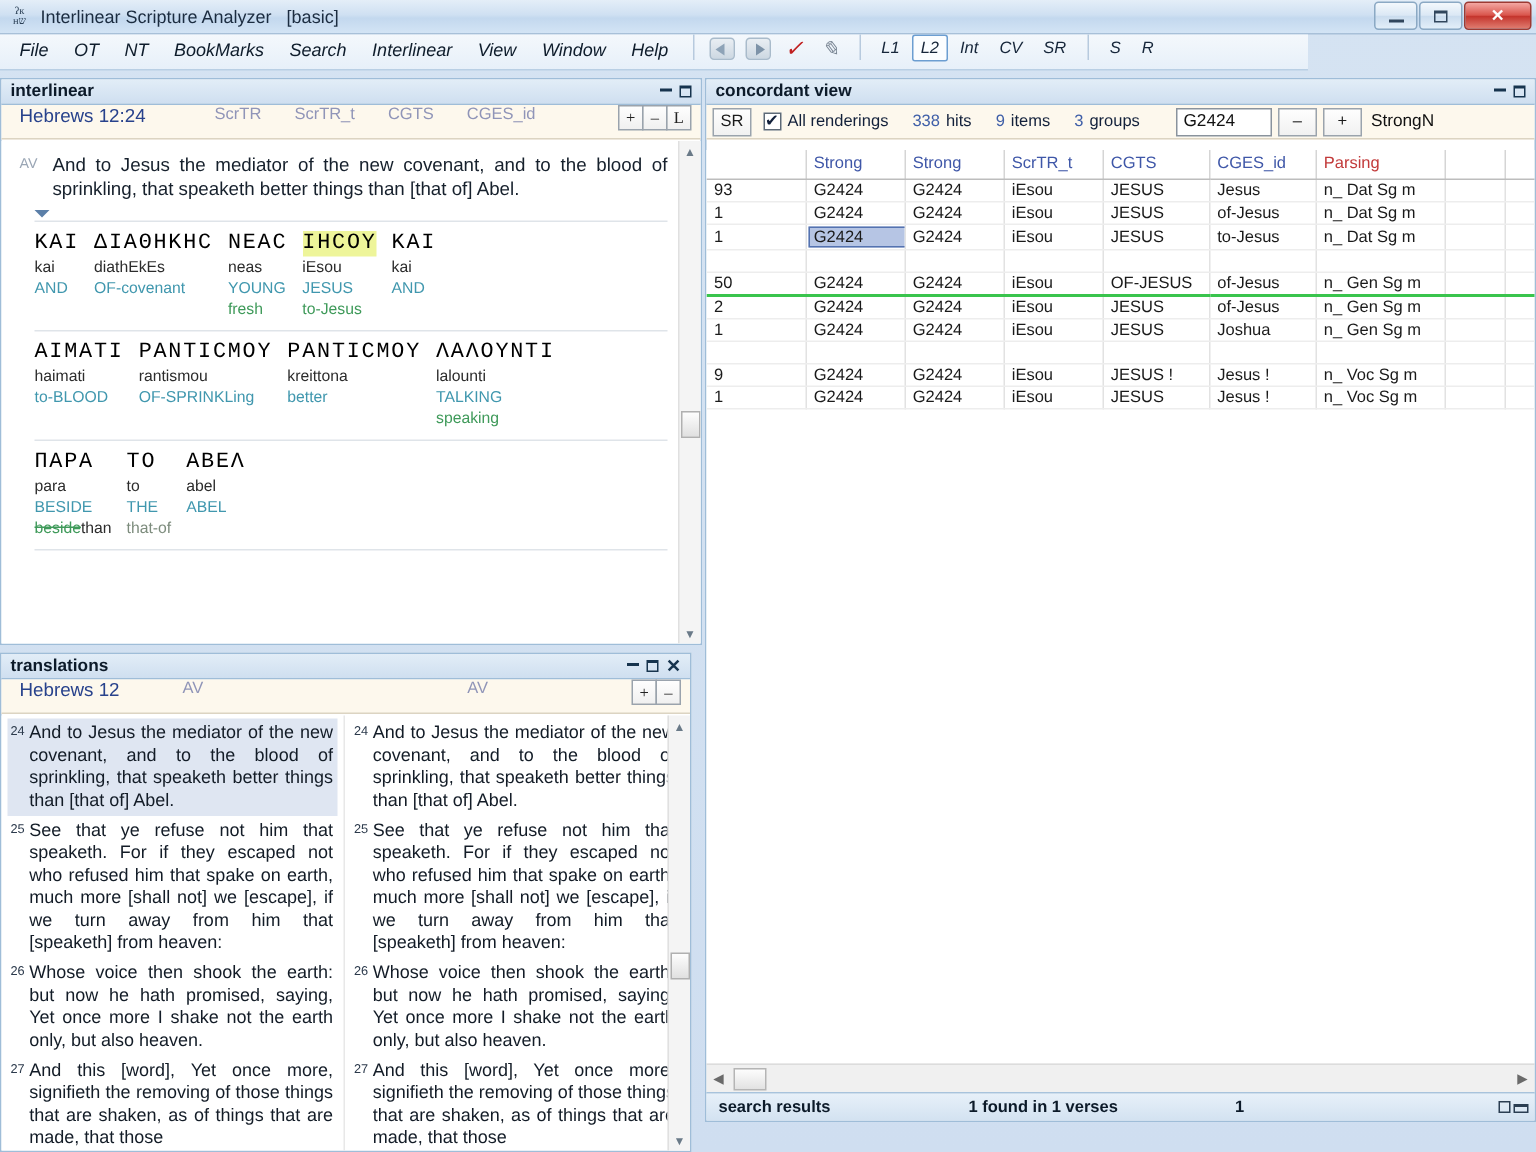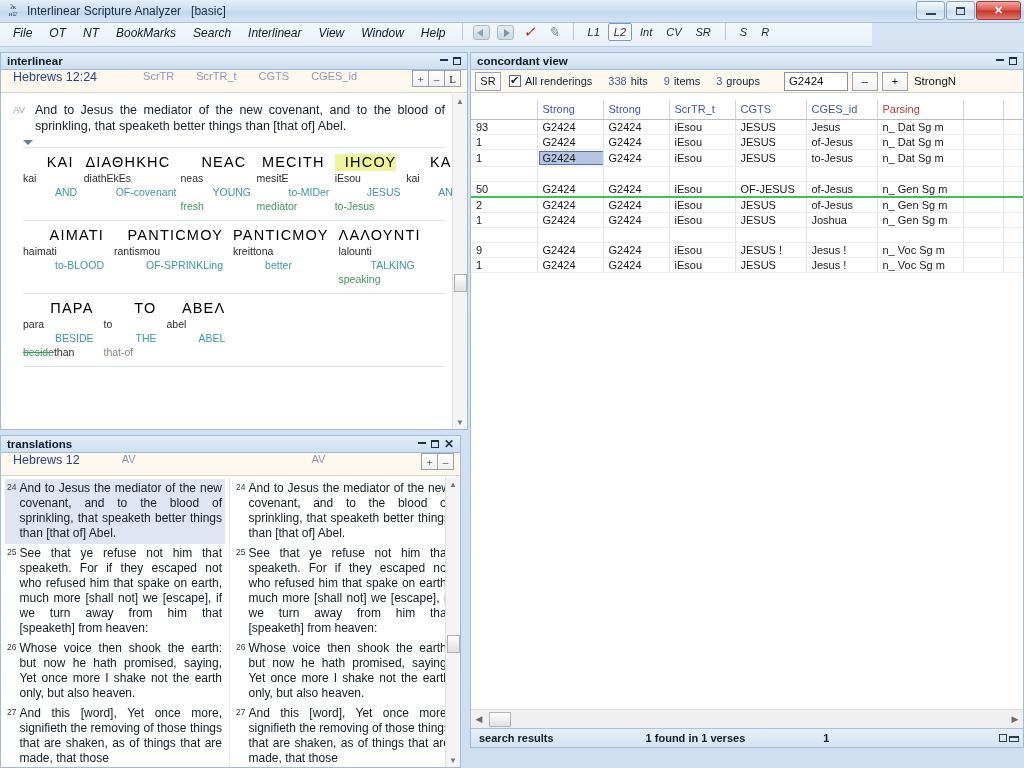--- a/index.html
+++ b/index.html
@@ -133,25 +133,25 @@
   .collapse-arrow {
     margin-left: 22px; width: 0; height: 0; border-left: 5px solid transparent;
     border-right: 5px solid transparent; border-top: 5px solid #5b7fa8;
   }
   .il-rowline { border-top: 1px solid #dfe4e9; margin: 2px 22px 0 22px; }
   .il-row { display: flex; padding: 6px 0 0 22px; }
   .il-word {
     margin-right: 2px; padding-right: 8px; min-width: 34px;
   }
   .w-greek {
-    font-size: 14.5px; color: #000; font-family: Liberation Sans, sans-serif;
-    letter-spacing: 1.2px; line-height: 17px; white-space: nowrap; text-align: right;
+    font-size: 14.5px; color: #000; font-family: Liberation Mono, monospace;
+    letter-spacing: 1.2px; line-height: 17px; white-space: nowrap;
   }
   .w-translit { font-size: 10.5px; color: #2c2c2c; line-height: 14px; white-space: nowrap; }
-  .w-gloss { font-size: 10.5px; color: #4097ae; line-height: 14px; white-space: nowrap; margin-left: 32px; }
+  .w-gloss { font-size: 10.5px; color: #4097ae; line-height: 14px; white-space: nowrap; }
   .w-gloss2 { font-size: 10.5px; color: #3f9a5a; line-height: 14px; white-space: nowrap; }
   .w-greek.hl { background: #eef59a; }
   .strike { text-decoration: line-through; color: #3f9a5a; }
 
   
   #translations { left: 0; top: 435px; width: 461px; height: 333px; border: 1px solid #9fbdd8; }
   .tr-cols { position: absolute; left: 0; top: 41px; right: 0; bottom: 0; display: flex; background: #fff; }
   .tr-col { width: 228px; overflow: hidden; position: relative; padding: 2px 4px 0 4px; }
   .tr-col.second { border-left: 1px solid #e8e8e8; }
   .verse { display: flex; padding: 2px 3px 3px 2px; }
@@ -343,26 +343,20 @@
           <div class="w-greek">ΔΙΑΘΗΚΗС</div>
           <div class="w-translit">diathEkEs</div>
           <div class="w-gloss">OF-covenant</div>
           <div class="w-gloss2"></div>
         </div>
         <div class="il-word">
           <div class="w-greek">ΝΕΑС</div>
           <div class="w-translit">neas</div>
           <div class="w-gloss">YOUNG</div>
           <div class="w-gloss2">fresh</div>
-        </div>
-        <div class="il-word">
-          <div class="w-greek">ΜΕСΙΤΗ</div>
-          <div class="w-translit">mesitE</div>
-          <div class="w-gloss">to-MIDer</div>
-          <div class="w-gloss2">mediator</div>
         </div>
         <div class="il-word">
           <div class="w-greek hl">ΙΗСΟΥ</div>
           <div class="w-translit">iEsou</div>
           <div class="w-gloss">JESUS</div>
           <div class="w-gloss2">to-Jesus</div>
         </div>
         <div class="il-word">
           <div class="w-greek">ΚΑΙ</div>
           <div class="w-translit">kai</div>

